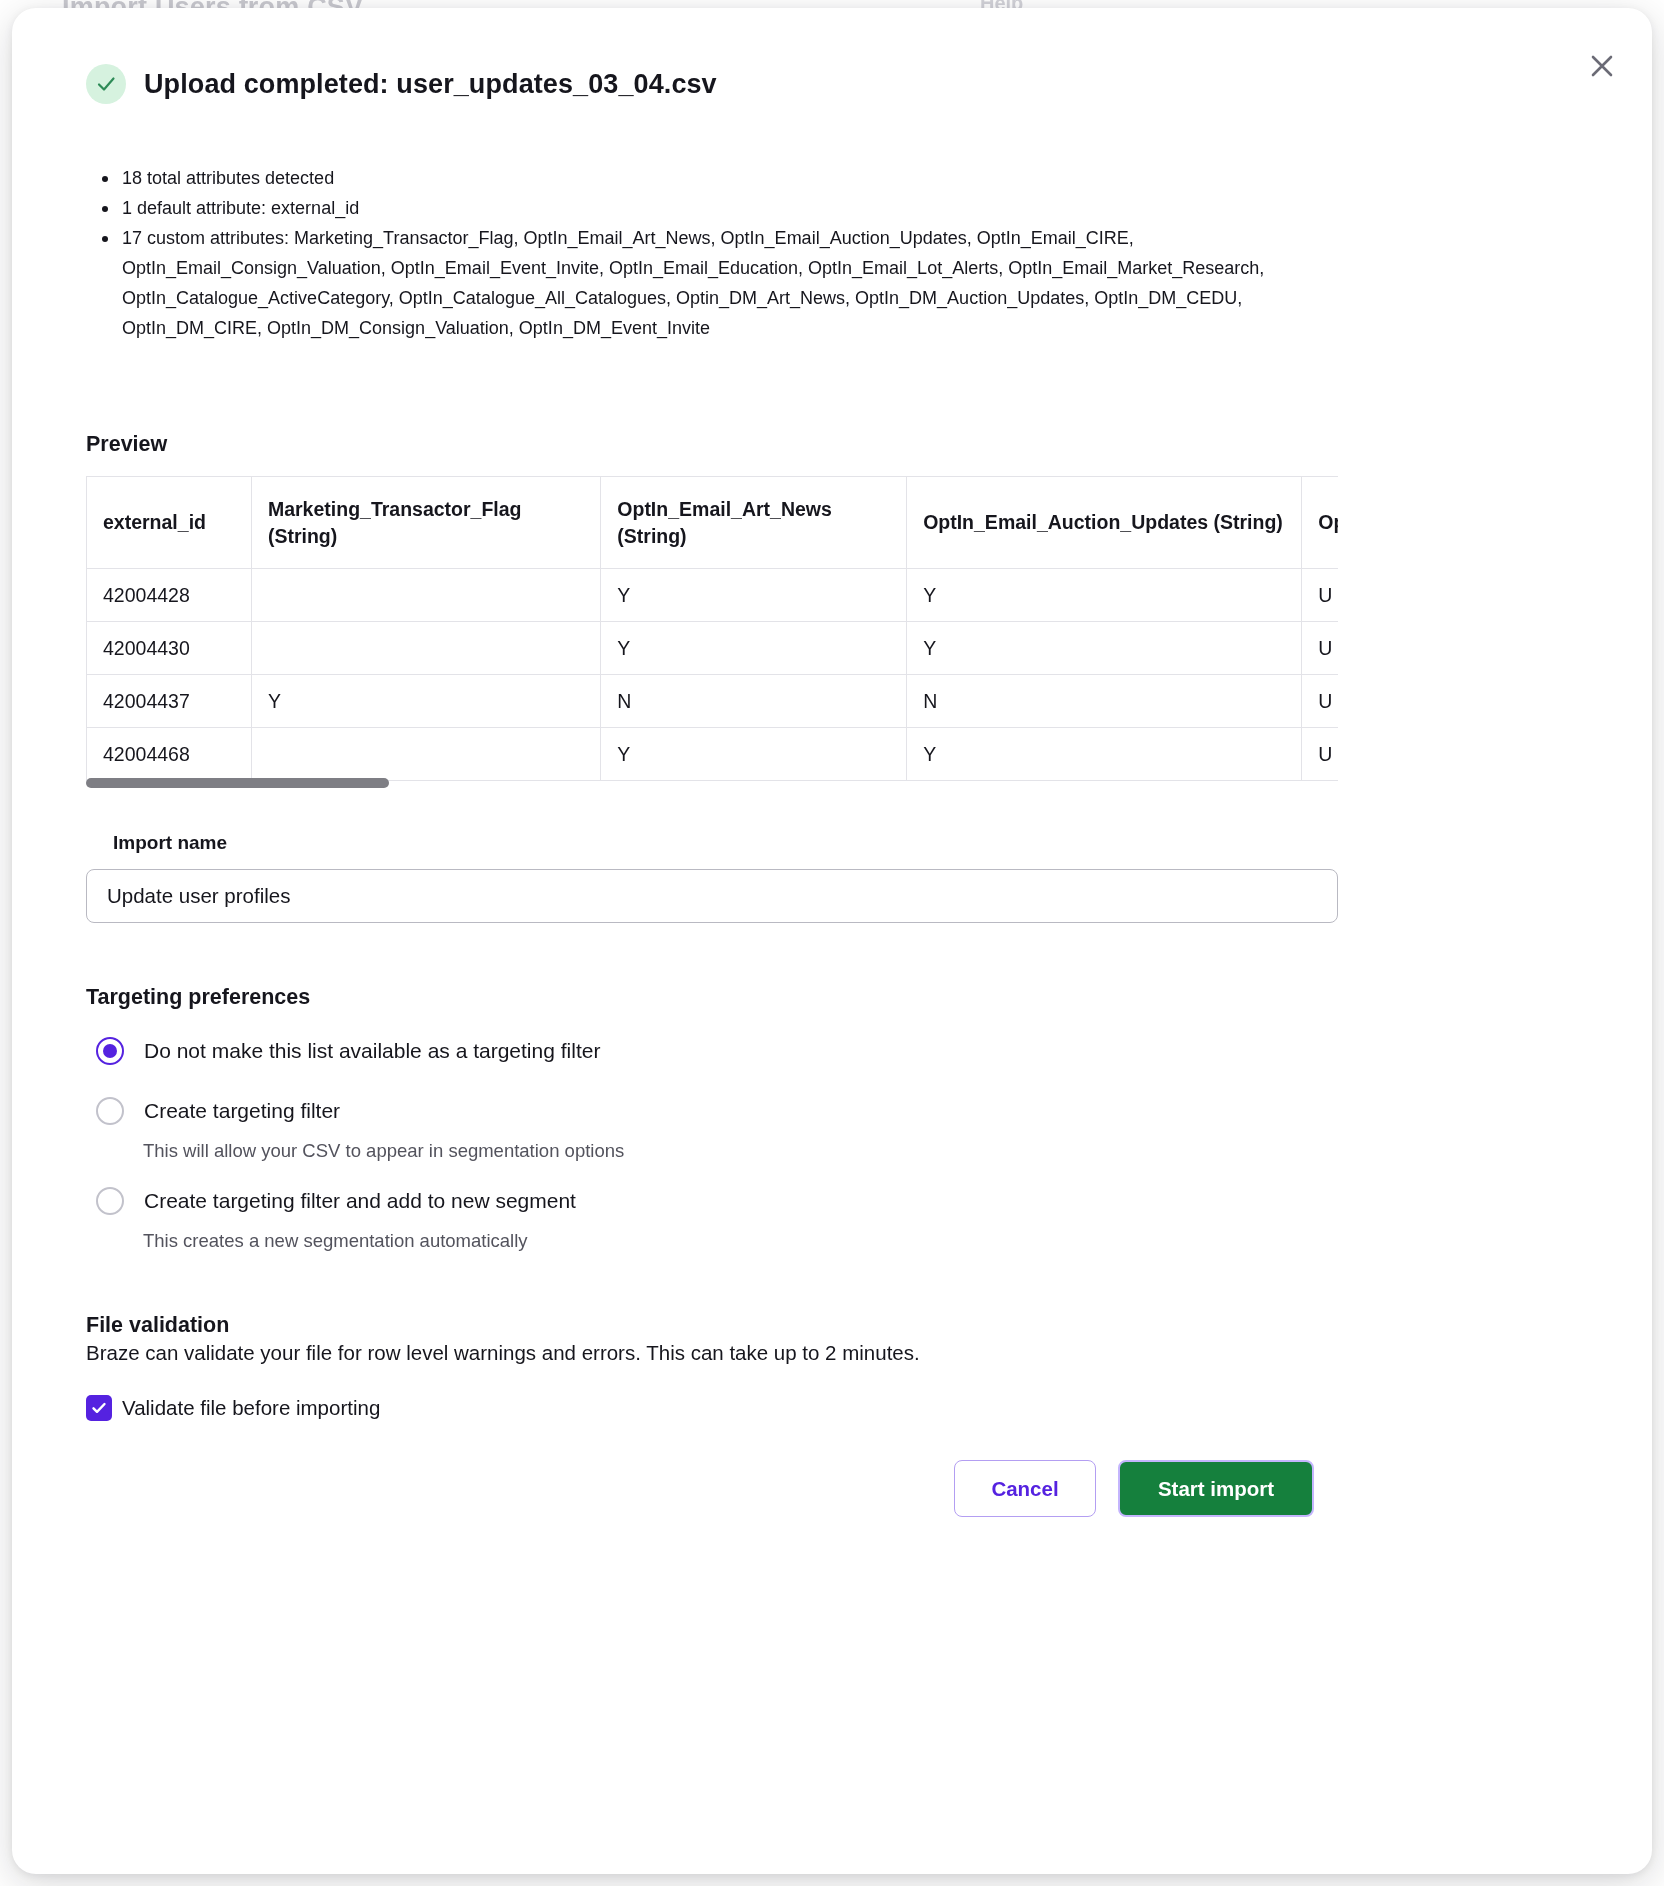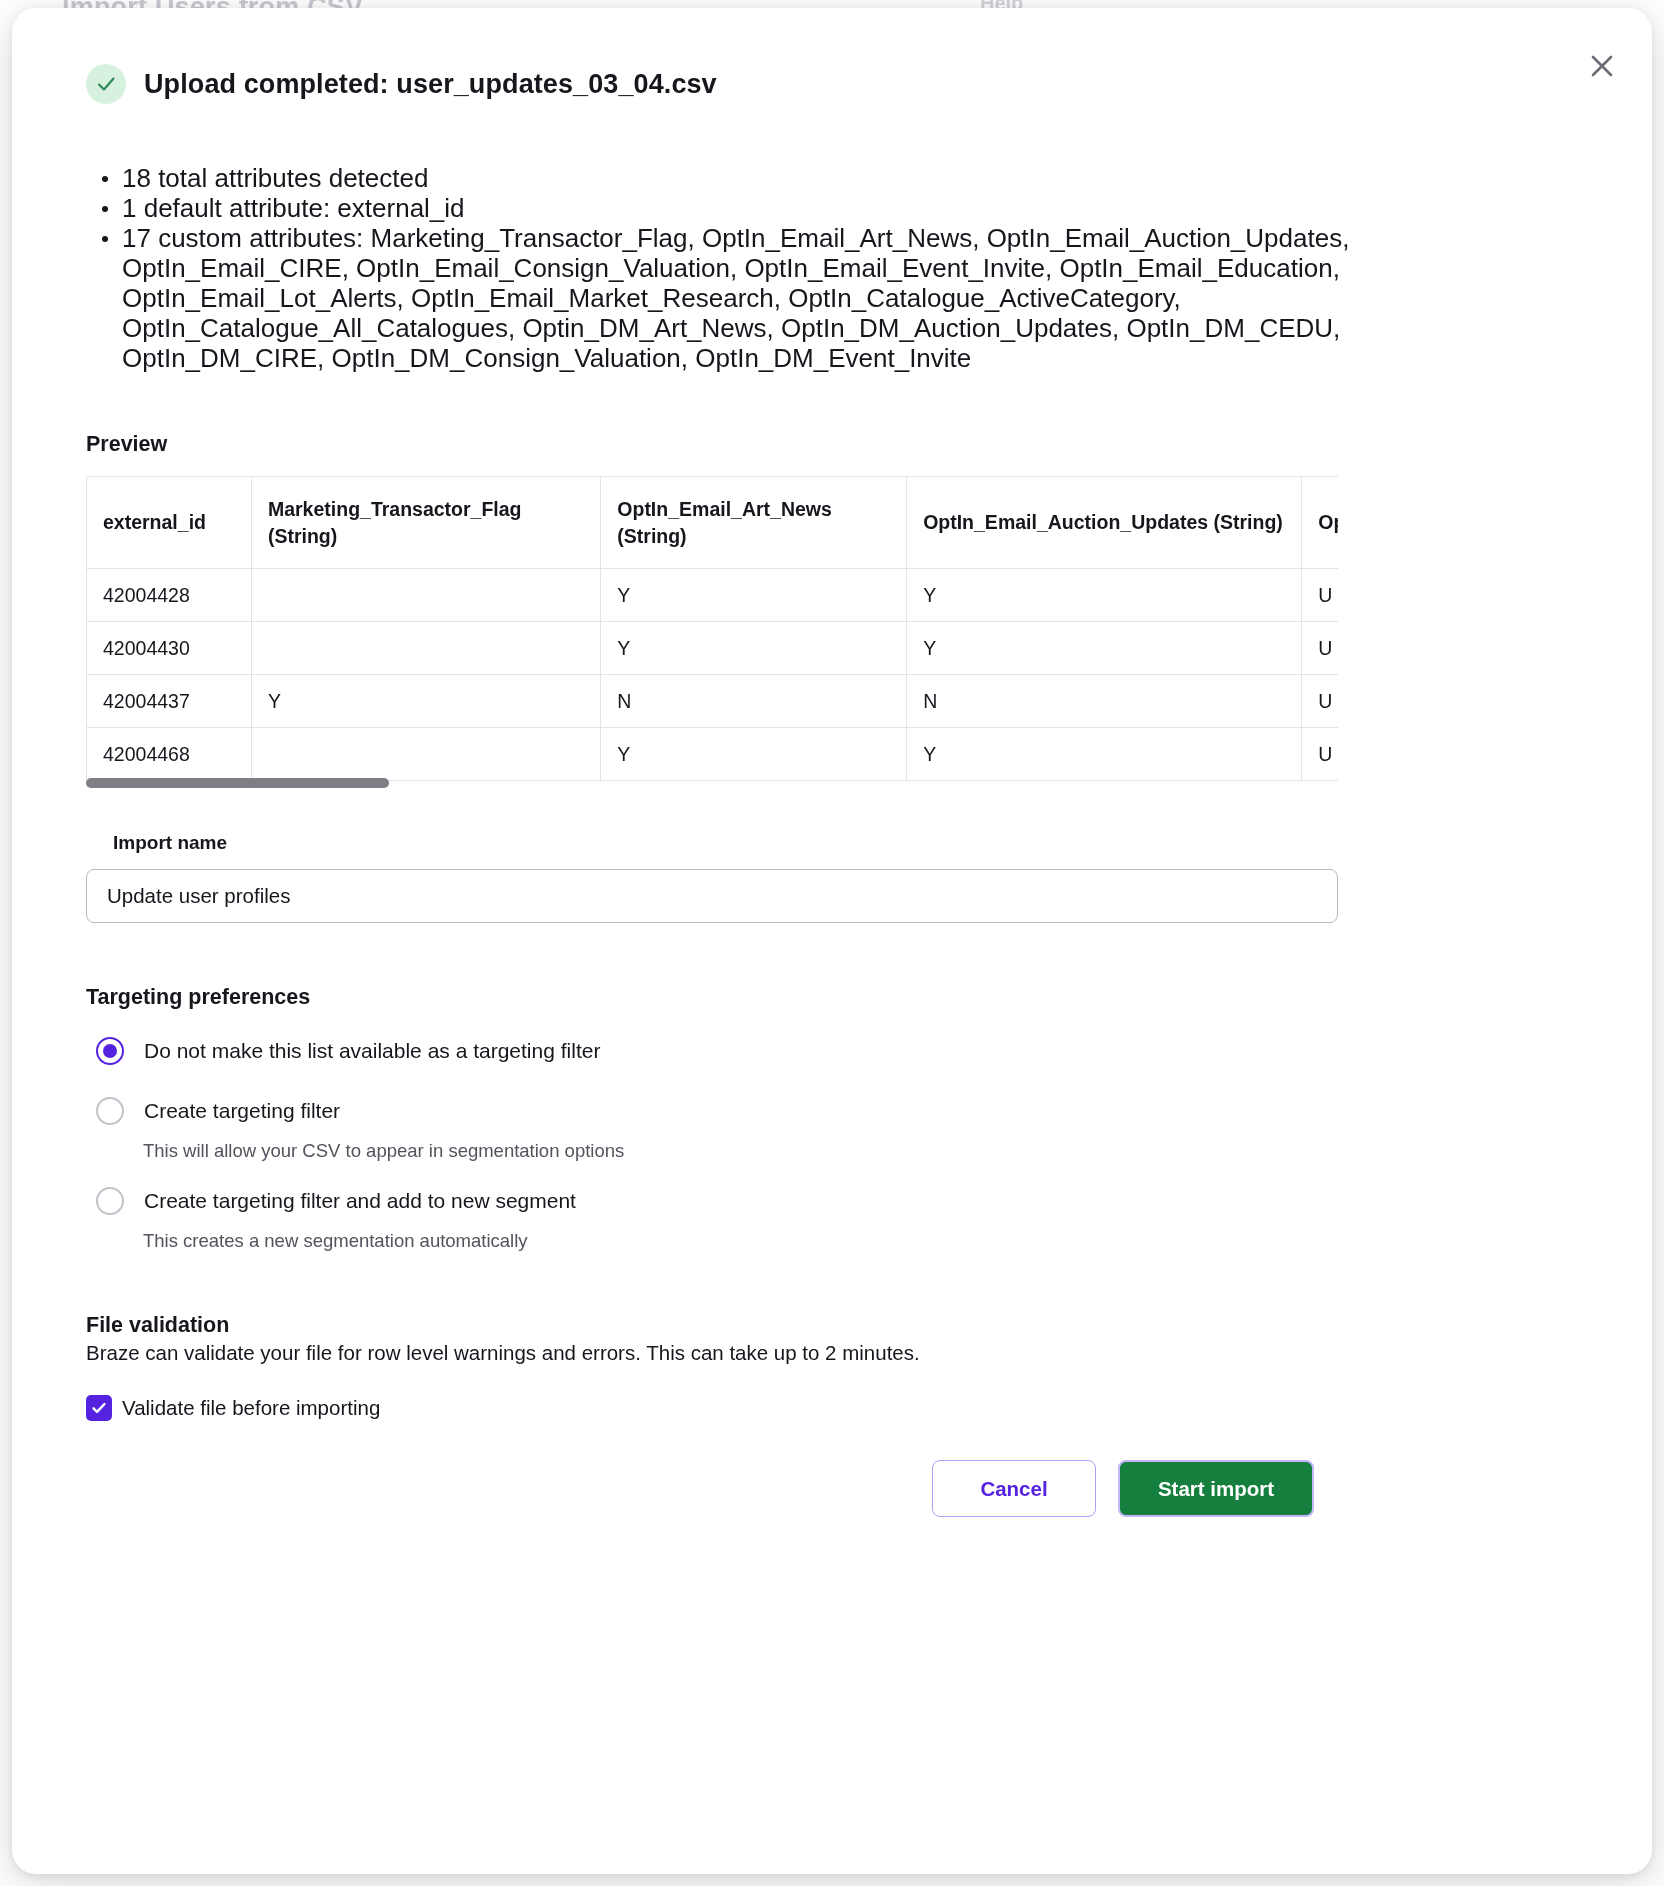--- a/index.html
+++ b/index.html
@@ -69,21 +69,21 @@
   }
 
   .bullets {
     position: absolute; left: 78px; top: 155px;
     width: 1290px;
     margin: 0; padding: 0 0 0 32px;
     list-style: none;
   }
   .bullets li {
     position: relative;
-    font-size: 26px; line-height: 30px; color: #16161d;
+    font-size: 18px; line-height: 30px; color: #16161d;
     margin-bottom: 0px;
     word-break: break-word;
   }
   .bullets li::before {
     content: "";
     position: absolute; left: -20px; top: 13px;
     width: 6px; height: 6px; border-radius: 50%;
     background: #16161d;
   }
 
@@ -206,21 +206,21 @@
   .btn {
     position: absolute;
     height: 57px;
     border-radius: 8px;
     font-family: "Liberation Sans", sans-serif;
     font-size: 20.5px; font-weight: 700;
     display: flex; align-items: center; justify-content: center;
     cursor: pointer;
   }
   #btn-cancel {
-    right: 556px; top: 1452px; width: 164px;
+    right: 556px; top: 1452px; width: 142px;
     background: #fff; color: #5522e0;
     border: 1px solid #b39ef2;
     text-align: right;
   }
   #btn-start {
     right: 338px; top: 1452px; width: 196px;
     background: #15803d; color: #fff;
     border: 2px solid #c4b5fd;
   }
 </style>

